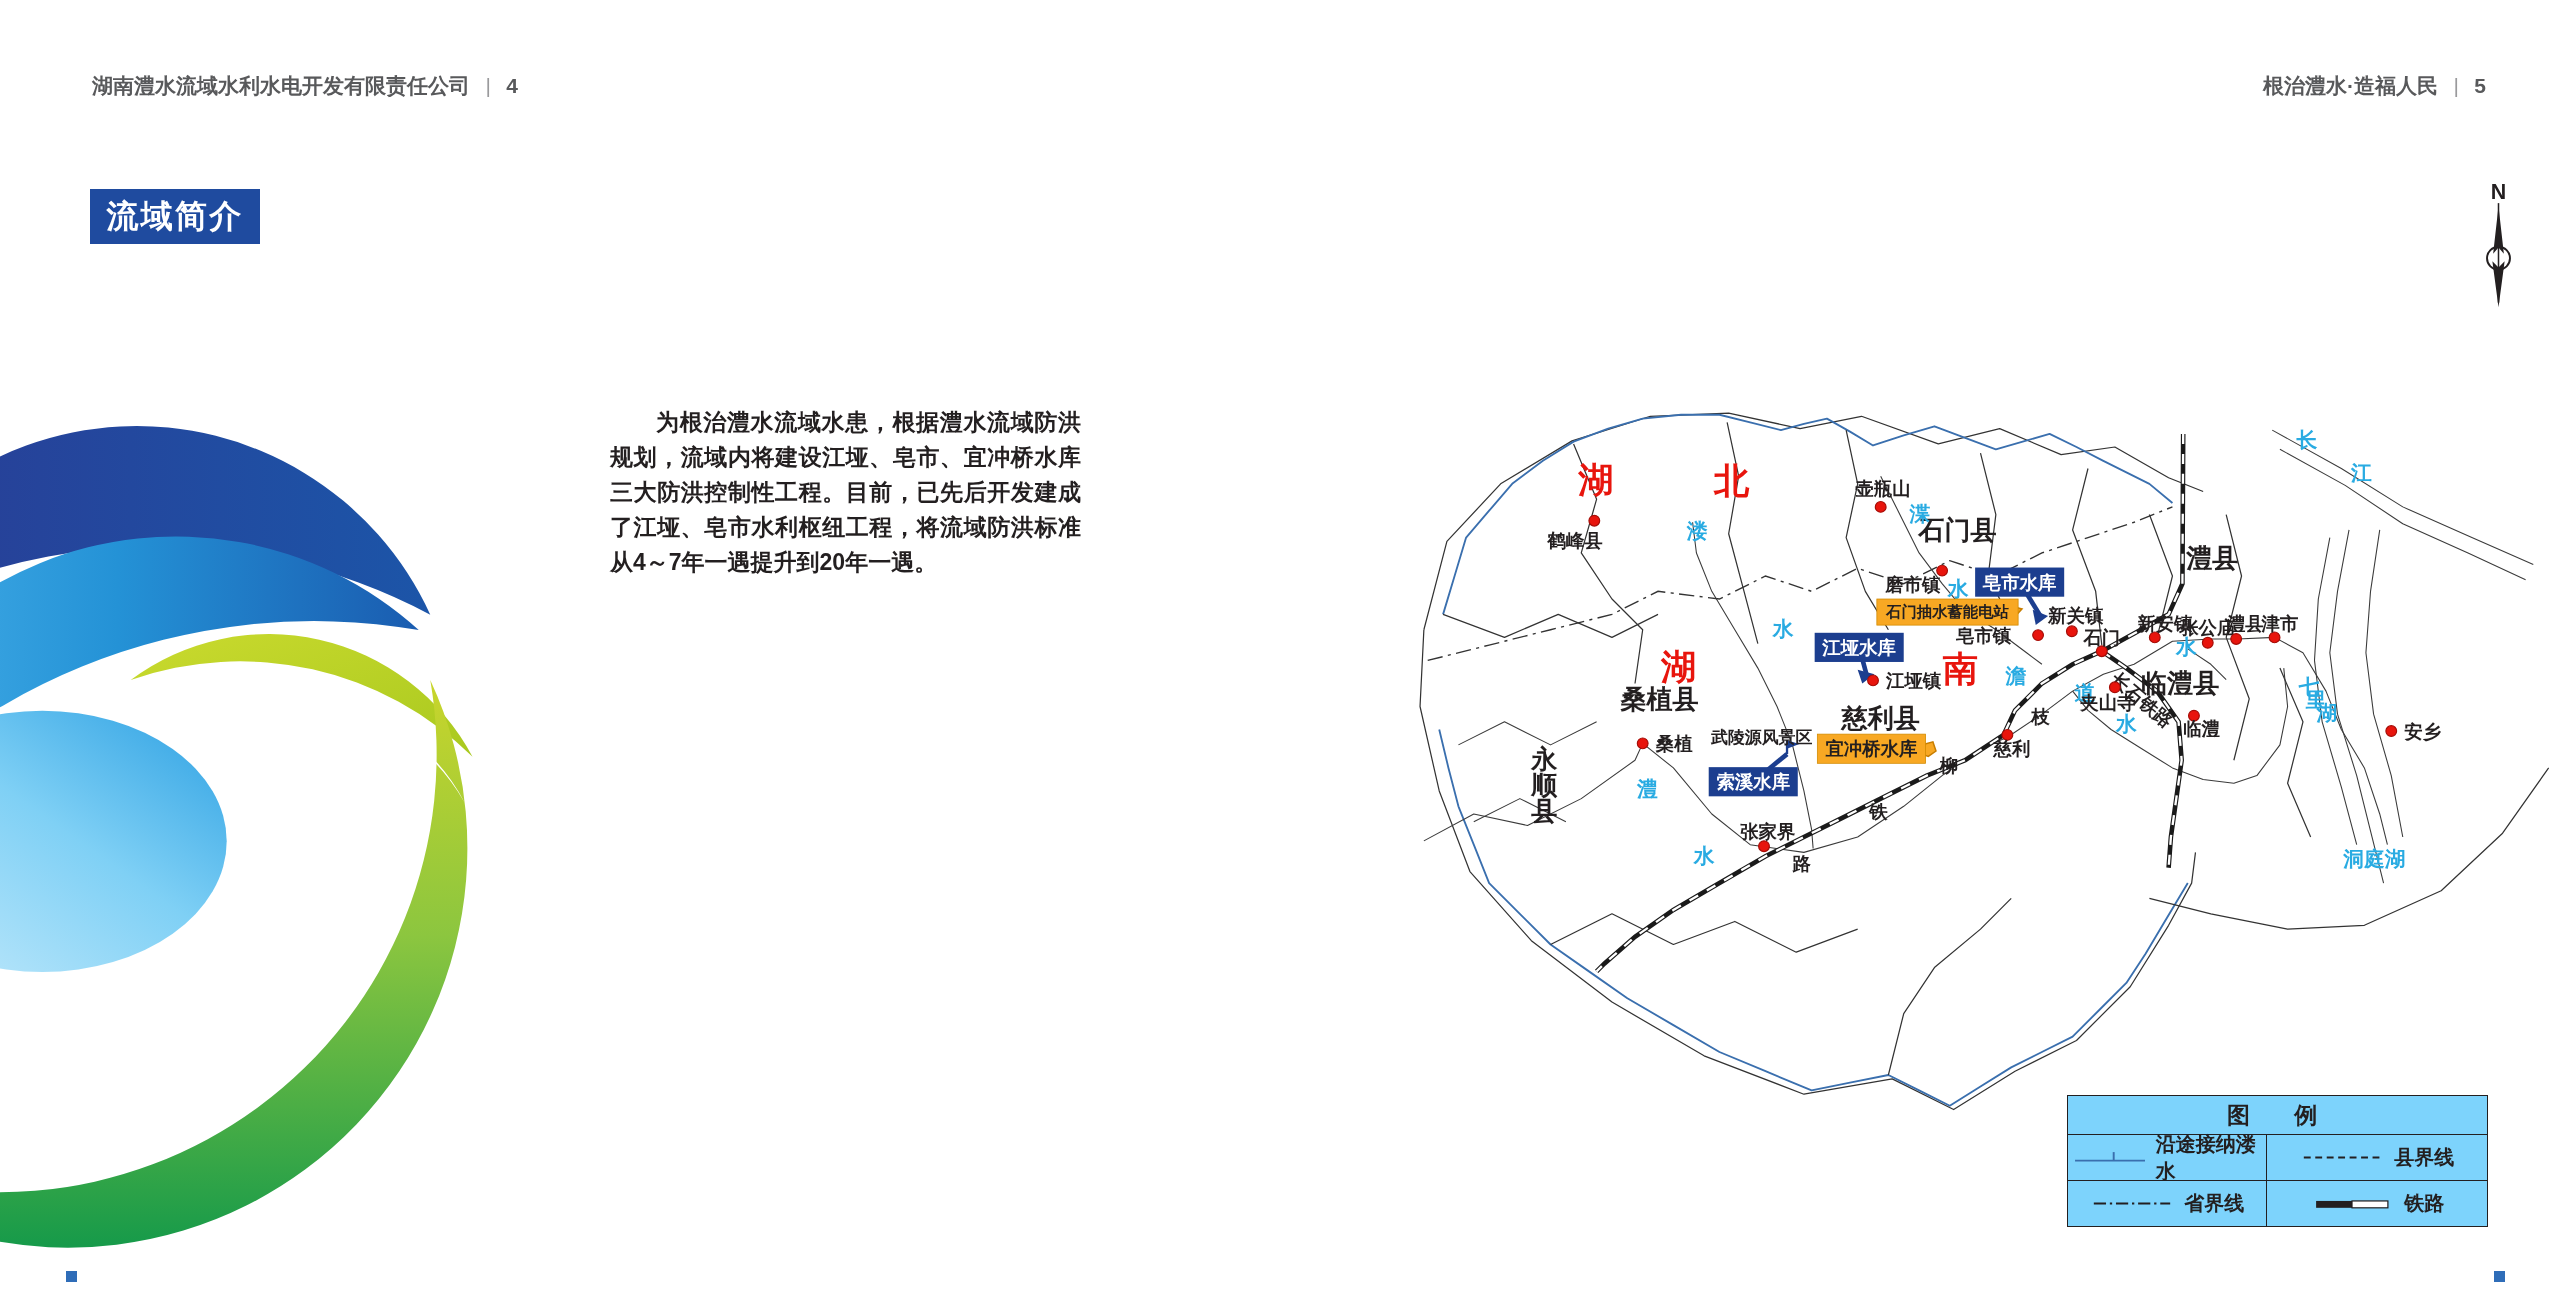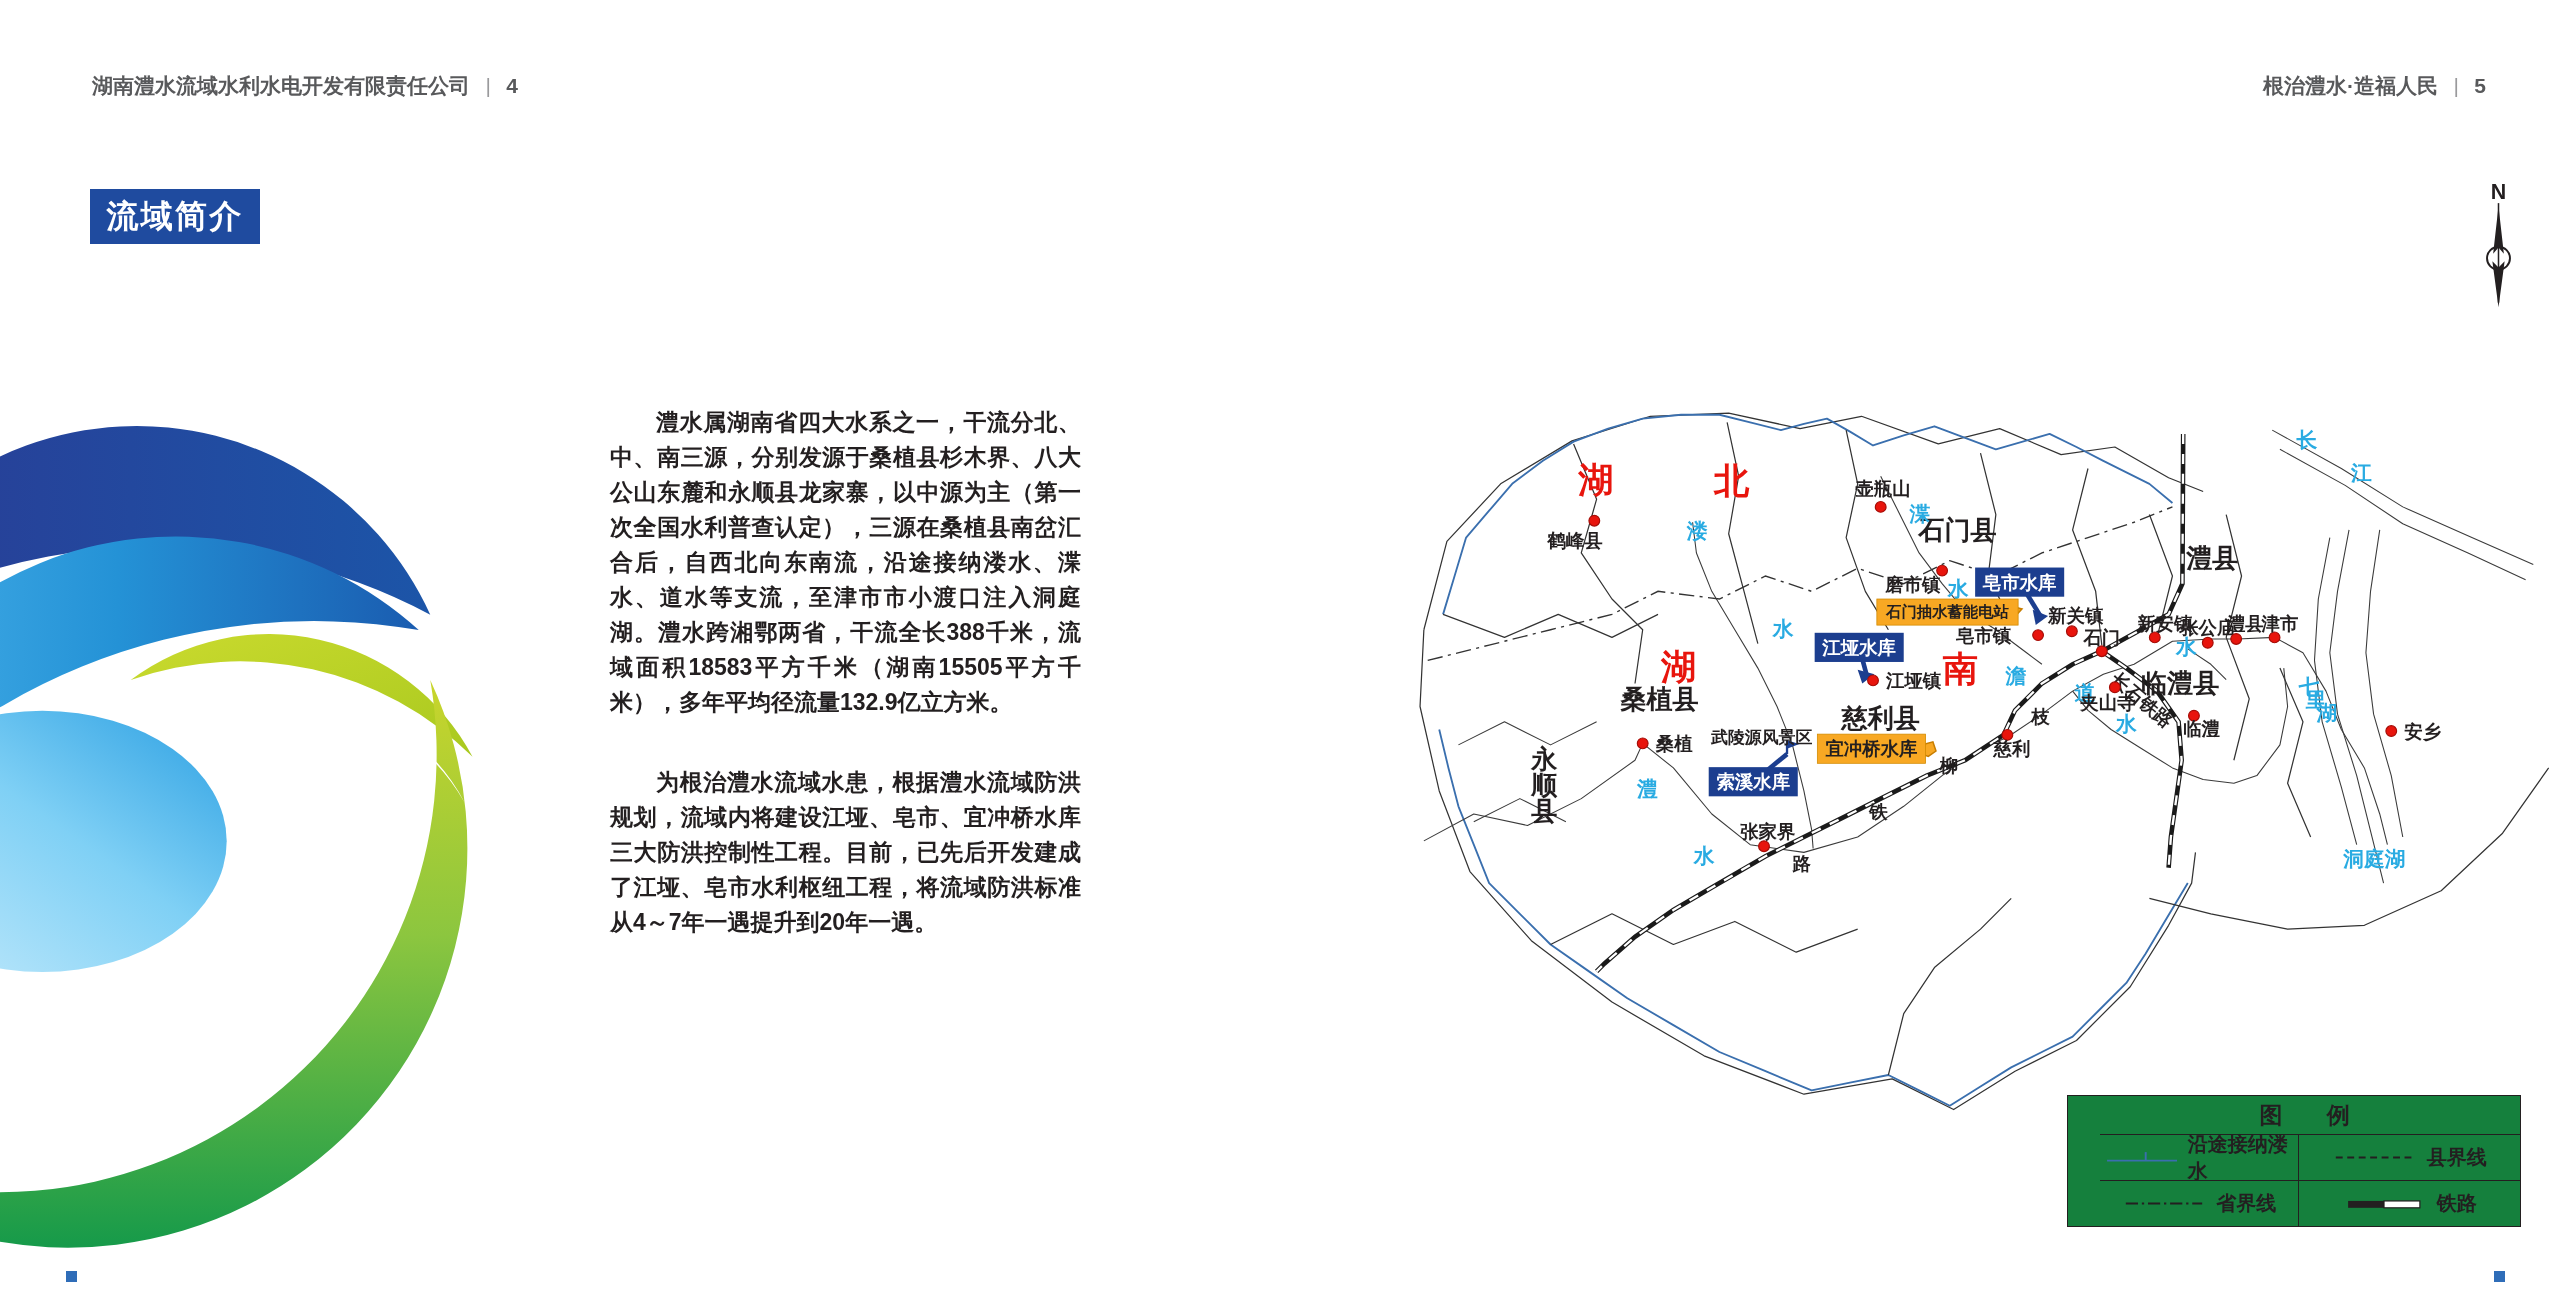--- a/index.html
+++ b/index.html
@@ -33,22 +33,22 @@
   .ts{font-size:22px;font-weight:bold;fill:#231f20;}
   .trs{font-weight:bold;}
   .dot{fill:#e8150d;stroke:#a50d07;stroke-width:1.5;}
   .thin{fill:none;stroke:#333333;stroke-width:1.6;stroke-linejoin:round;}
   .river{fill:none;stroke:#3b3b3b;stroke-width:1.4;stroke-linejoin:round;}
   .basin{fill:none;stroke:#3a6fae;stroke-width:2.4;stroke-linejoin:round;}
   .prov-line{fill:none;stroke:#333333;stroke-width:1.8;stroke-dasharray:20 7 4 7;}
   .rail{fill:none;stroke:#1a1a1a;stroke-width:6;}
   .rail-w{fill:none;stroke:#ffffff;stroke-width:3;stroke-dasharray:13 13;}
   
-  #legend{position:absolute;left:2067px;top:1095px;width:454px;background:#15803d;
-      border:1.5px solid #231f20;box-sizing:border-box;padding-left:32px;}
+  #legend{position:absolute;left:2067px;top:1095px;width:421px;background:#7dd3fc;
+      border:1.5px solid #231f20;box-sizing:border-box;}
   #legend .lg-title{height:38px;border-bottom:1.5px solid #231f20;display:flex;align-items:center;
       justify-content:center;font-size:23px;font-weight:bold;letter-spacing:10.7px;}
   #legend .lg-grid{display:grid;grid-template-columns:199px 1fr;}
   #legend .lg-cell{height:45px;display:flex;align-items:center;justify-content:center;gap:10.7px;
       font-size:20px;font-weight:bold;}
   #legend .r1{border-bottom:1.5px solid #231f20;}
   #legend .c1{border-right:1.5px solid #231f20;}
   .corner-mark{position:absolute;width:10.7px;height:10.7px;background:#2f6db8;}
 </style>
 </head>
@@ -95,21 +95,20 @@
     </defs>
     <path fill="url(#gNavy)" d="M -220 300 A 420 420 0 0 1 560 260 A 760 760 0 0 0 -220 300 Z"></path>
     <path fill="url(#gBlue)" d="M -240 600 A 470 470 0 0 1 545 280 A 800 800 0 0 0 -240 600 Z"></path>
     <ellipse cx="55" cy="555" rx="240" ry="170" fill="url(#gEye)"></ellipse>
     <path fill="url(#gYel)" d="M 170 345 A 300 300 0 0 1 615 445 A 430 430 0 0 0 170 345 Z"></path>
     <path fill="url(#gMain)" d="M 560 345 A 520 520 0 0 1 -260 950 A 570 570 0 0 0 560 345 Z"></path>
     <path fill="#ffffff" d="M 470 385 A 250 250 0 0 1 605 505 A 285 285 0 0 0 470 385 Z"></path>
   </svg>
 
   <div id="body-text">
-    <p>澧水属湖南省四大水系之一，干流分北、中、南三源，分别发源于桑植县杉木界、八大公山东麓和永顺县龙家寨，以中源为主（第一次全国水利普查认定），三源在桑植县南岔汇合后，自西北向东南流，沿途接纳溇水、渫水、道水等支流，至津市市小渡口注入洞庭湖。澧水跨湘鄂两省，干流全长388千米，流域面积18583平方千米（湖南15505平方千米），多年平均径流量132.9亿立方米。</p>
     <p>为根治澧水流域水患，根据澧水流域防洪规划，流域内将建设江垭、皂市、宜冲桥水库三大防洪控制性工程。目前，已先后开发建成了江垭、皂市水利枢纽工程，将流域防洪标准从4～7年一遇提升到20年一遇。</p>
   </div>
 
 
   <svg id="compass" width="49" height="132" viewBox="0 0 64 172">
     <text x="32" y="24">N</text>
     <line x1="32" y1="30" x2="32" y2="160" stroke="#231f20" stroke-width="2"></line>
     <polygon points="32,34 39,96 32,88 25,96" fill="#231f20"></polygon>
     <circle cx="32" cy="102" r="15" fill="none" stroke="#231f20" stroke-width="2.5"></circle>
     <polygon points="32,166 40,106 32,114 24,106" fill="#231f20"></polygon>

